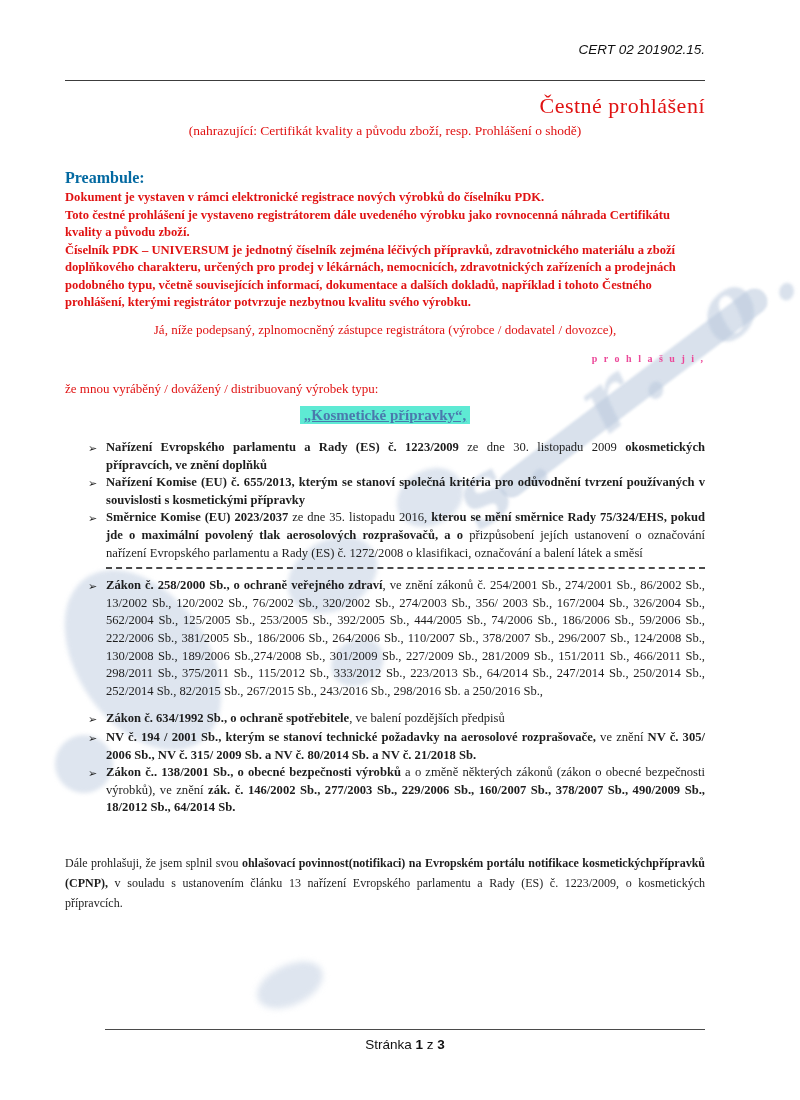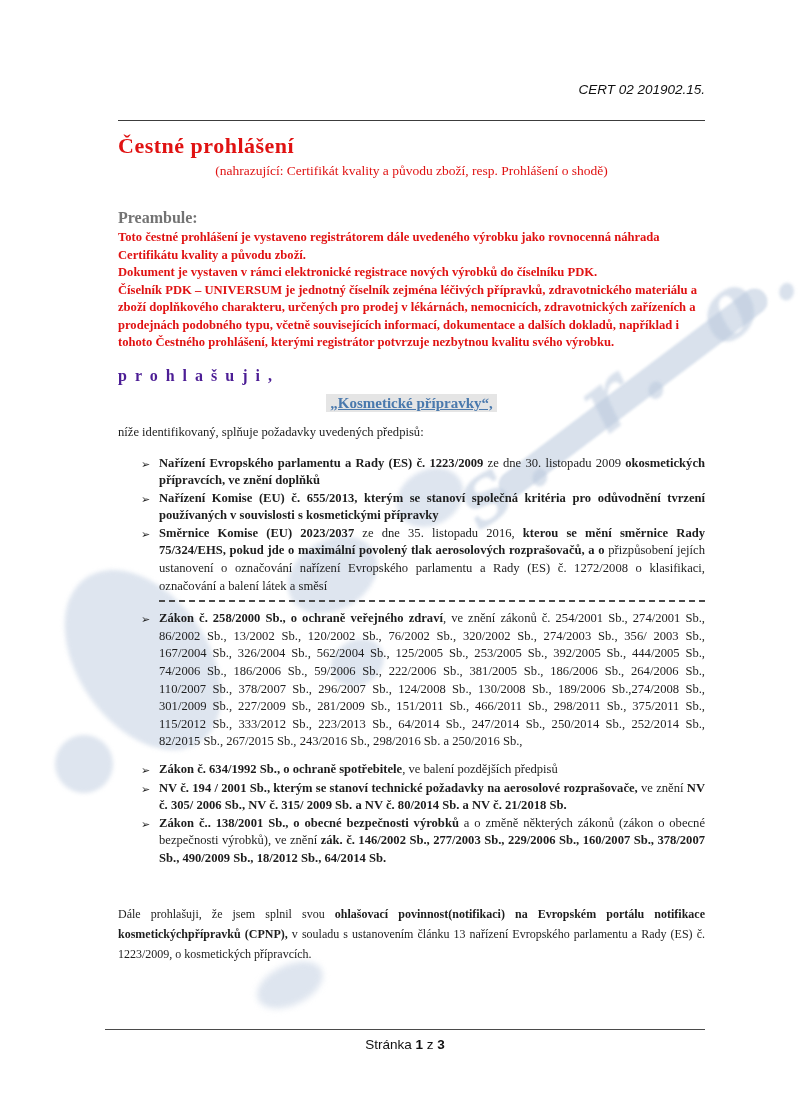--- a/index.html
+++ b/index.html
@@ -7,92 +7,91 @@
   .page {
     position: relative;
     width: 800px; height: 1100px;
     background: #ffffff;
     overflow: hidden;
     font-family: "Liberation Serif", "DejaVu Serif", serif;
     color: #1d1d1d;
   }
   .content {
     position: relative; z-index: 1;
-    padding: 42px 95px 0 118px;
-    margin-top: 40px;
+    padding: 42px 95px 0 65px;
   }
 
   
   .doc-ref {
     text-align: right;
     font-family: "Liberation Sans", "DejaVu Sans", sans-serif;
     font-style: italic;
     font-size: 13.5px;
     color: #111;
   }
   .top-rule {
     border: none;
     border-top: 1.6px solid #3c3c3c;
     margin: 23px 0 0 0;
   }
   .doc-title {
     margin: 12px 0 0 0;
-    text-align: left;
+    text-align: right;
     color: #e01212;
     font-size: 22px;
-    font-weight: bold;
+    font-weight: normal;
     letter-spacing: .5px;
   }
   .doc-subtitle {
     margin: 4px 0 0 0;
     text-align: center;
     color: #e01212;
     font-size: 13.5px;
     font-weight: normal;
   }
 
   
   .preamble-heading {
     margin: 30px 0 2px 0;
-    color: #737373;
+    color: #0369a1;
     font-size: 16px;
     font-weight: bold;
   }
   .red-par {
     margin: 0;
     color: #e01212;
     font-weight: bold;
     font-size: 12.6px;
     line-height: 17.5px;
   }
   .declarant-line {
     margin: 9px 0 0 0;
     text-align: center;
     color: #e01212;
     font-weight: normal;
     font-size: 13px;
     line-height: 17.5px;
   }
   .declare-word {
     margin: 15px 0 0 0;
-    text-align: left;
-    color: #4c1d95;
-    font-weight: bold;
-    font-size: 16px;
+    text-align: right;
+    color: #ec4899;
+    font-weight: bold;
+    font-size: 10px;
     letter-spacing: 2px;
   }
   .product-intro {
     margin: 17px 0 0 0;
     color: #e01212;
     font-weight: normal;
     font-size: 13px;
   }
   .product-line { margin: 9px 0 0 0; text-align: center; }
   .highlight {
-    background: #e5e5e5;
+    background: #5eead4;
     color: #4a79ad;
     font-weight: bold;
     font-size: 15px;
     text-decoration: underline;
     padding: 1px 4px;
   }
   .compliance-intro {
     margin: 13px 0 0 0;
     font-size: 12.6px;
   }
@@ -200,29 +199,30 @@
   </div>
 
   <div class="content">
     <div class="doc-ref">CERT 02 201902.15.</div>
     <hr class="top-rule">
 
     <h1 class="doc-title">Čestné prohlášení</h1>
     <div class="doc-subtitle">(nahrazující: Certifikát kvality a původu zboží, resp. Prohlášení o shodě)</div>
 
     <h2 class="preamble-heading">Preambule:</h2>
+    <p class="red-par">Dokument je vystaven v rámci elektronické registrace nových výrobků do číselníku PDK.</p>
     <p class="red-par">Toto čestné prohlášení je vystaveno registrátorem dále uvedeného výrobku jako rovnocenná náhrada Certifikátu kvality a původu zboží.</p>
-    <p class="red-par">Dokument je vystaven v rámci elektronické registrace nových výrobků do číselníku PDK.</p>
     <p class="red-par">Číselník PDK – UNIVERSUM je jednotný číselník zejména léčivých přípravků, zdravotnického materiálu a zboží doplňkového charakteru, určených pro prodej v lékárnách, nemocnicích, zdravotnických zařízeních a prodejnách podobného typu, včetně souvisejících informací, dokumentace a dalších dokladů, například i tohoto Čestného prohlášení, kterými registrátor potvrzuje nezbytnou kvalitu svého výrobku.</p>
 
+    <p class="declarant-line">Já, níže podepsaný, zplnomocněný zástupce registrátora (výrobce / dodavatel / dovozce),</p>
     <p class="declare-word">p r o h l a š u j i ,</p>
+    <p class="product-intro">že mnou vyráběný / dovážený / distribuovaný výrobek typu:</p>
     <p class="product-line">
       <span class="highlight">„Kosmetické přípravky“,</span>
     </p>
-    <p class="compliance-intro">níže identifikovaný, splňuje požadavky uvedených předpisů:</p>
 
     <ul class="reg-list">
         <li class="reg-item">
           <span class="marker">➢</span>
           <div class="li-body"><b>Nařízení Evropského parlamentu a Rady (ES) č. 1223/2009</b><span> ze dne 30. listopadu 2009 </span><b>okosmetických přípravcích, ve znění doplňků</b></div>
         </li>
         <li class="reg-item">
           <span class="marker">➢</span>
           <div class="li-body"><b>Nařízení Komise (EU) č. 655/2013, kterým se stanoví společná kritéria pro odůvodnění tvrzení používaných v souvislosti s kosmetickými přípravky</b></div>
         </li>

